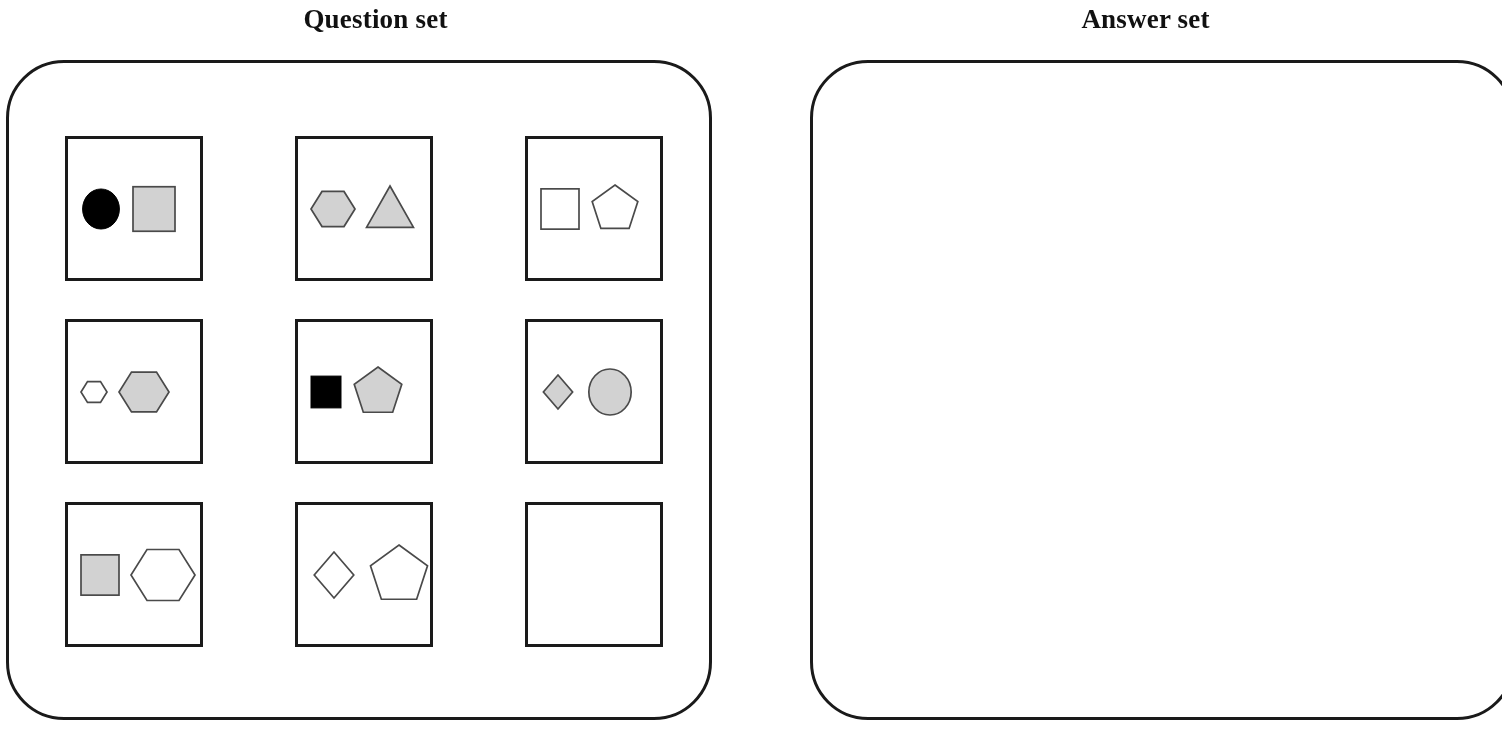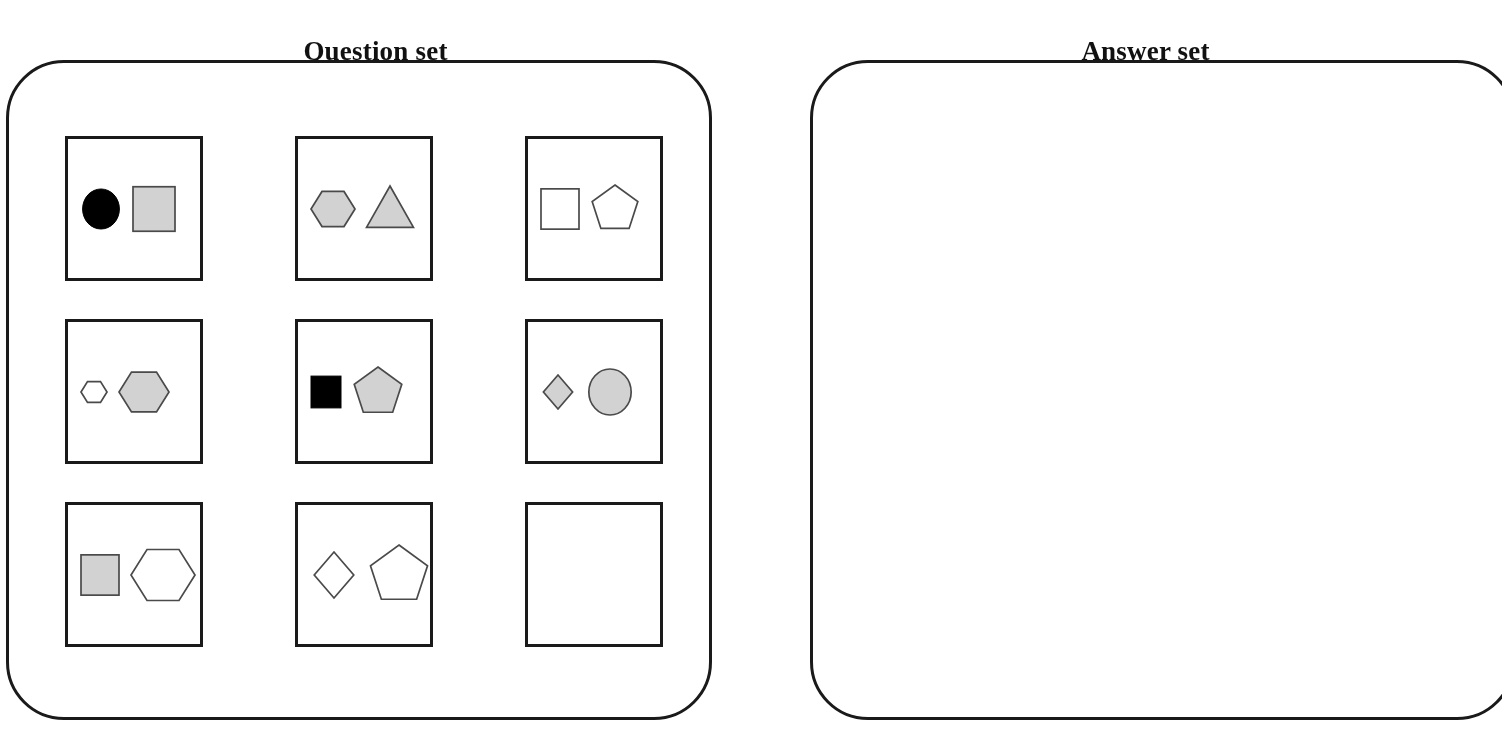--- a/index.html
+++ b/index.html
@@ -25,21 +25,20 @@
   .panel-title {
     position: absolute;
     top: 4px;
     width: 100%;
     text-align: center;
     font-size: 27px;
     font-weight: bold;
     color: #111111;
     letter-spacing: 0.2px;
     font-family: "Liberation Serif", "DejaVu Serif", serif;
-    margin-top: 32px;
   }
 
   .rounded-container {
     position: absolute;
     border: 3.5px solid #1a1a1a;
     border-radius: 58px;
     background: #ffffff;
     box-sizing: border-box;
   }
   #question-container { left: 6px;  top: 60px; width: 706px; height: 660px; }

